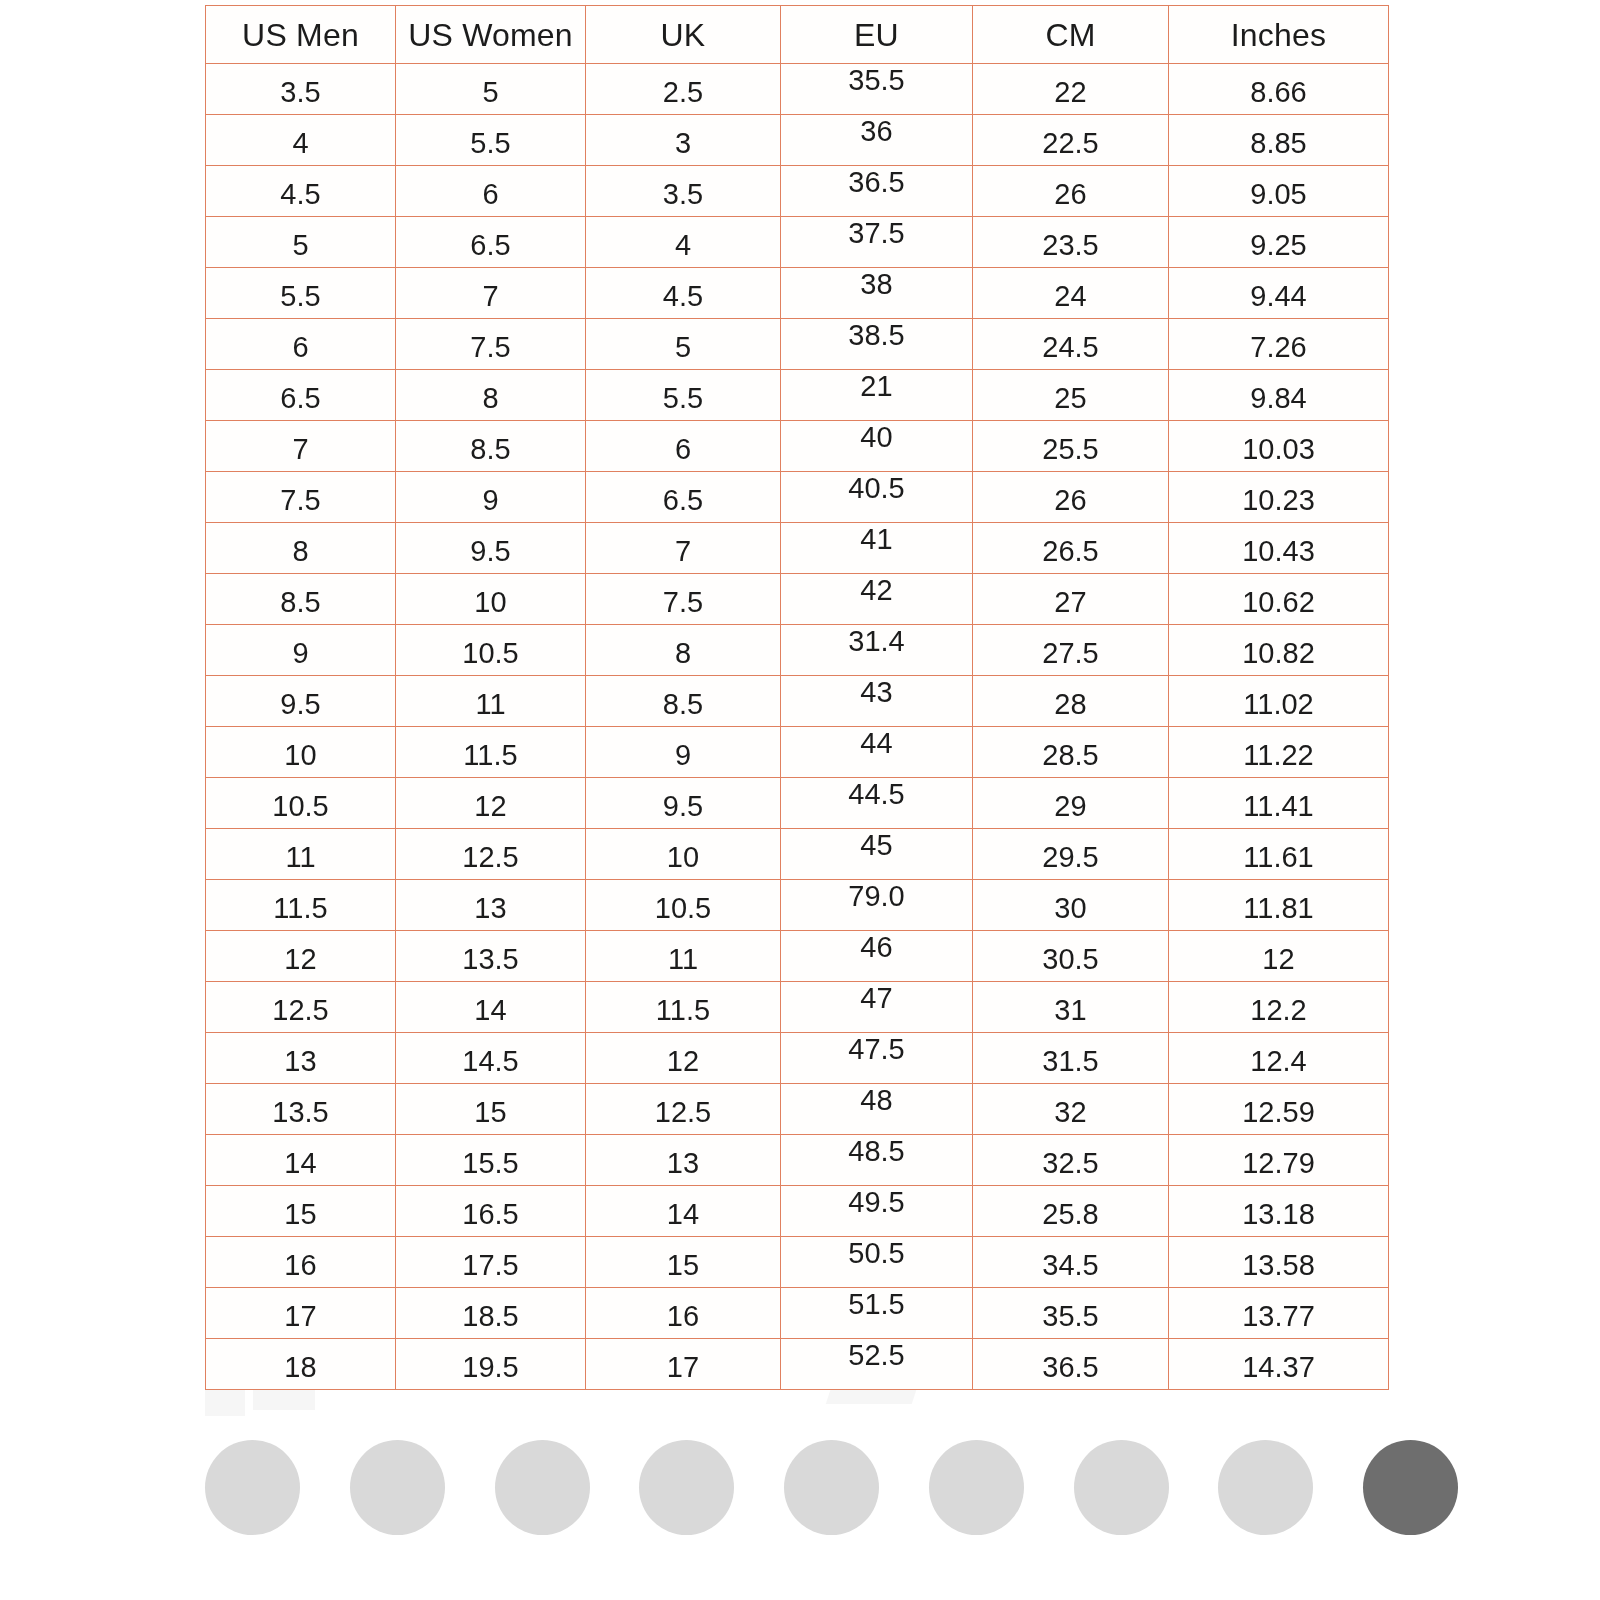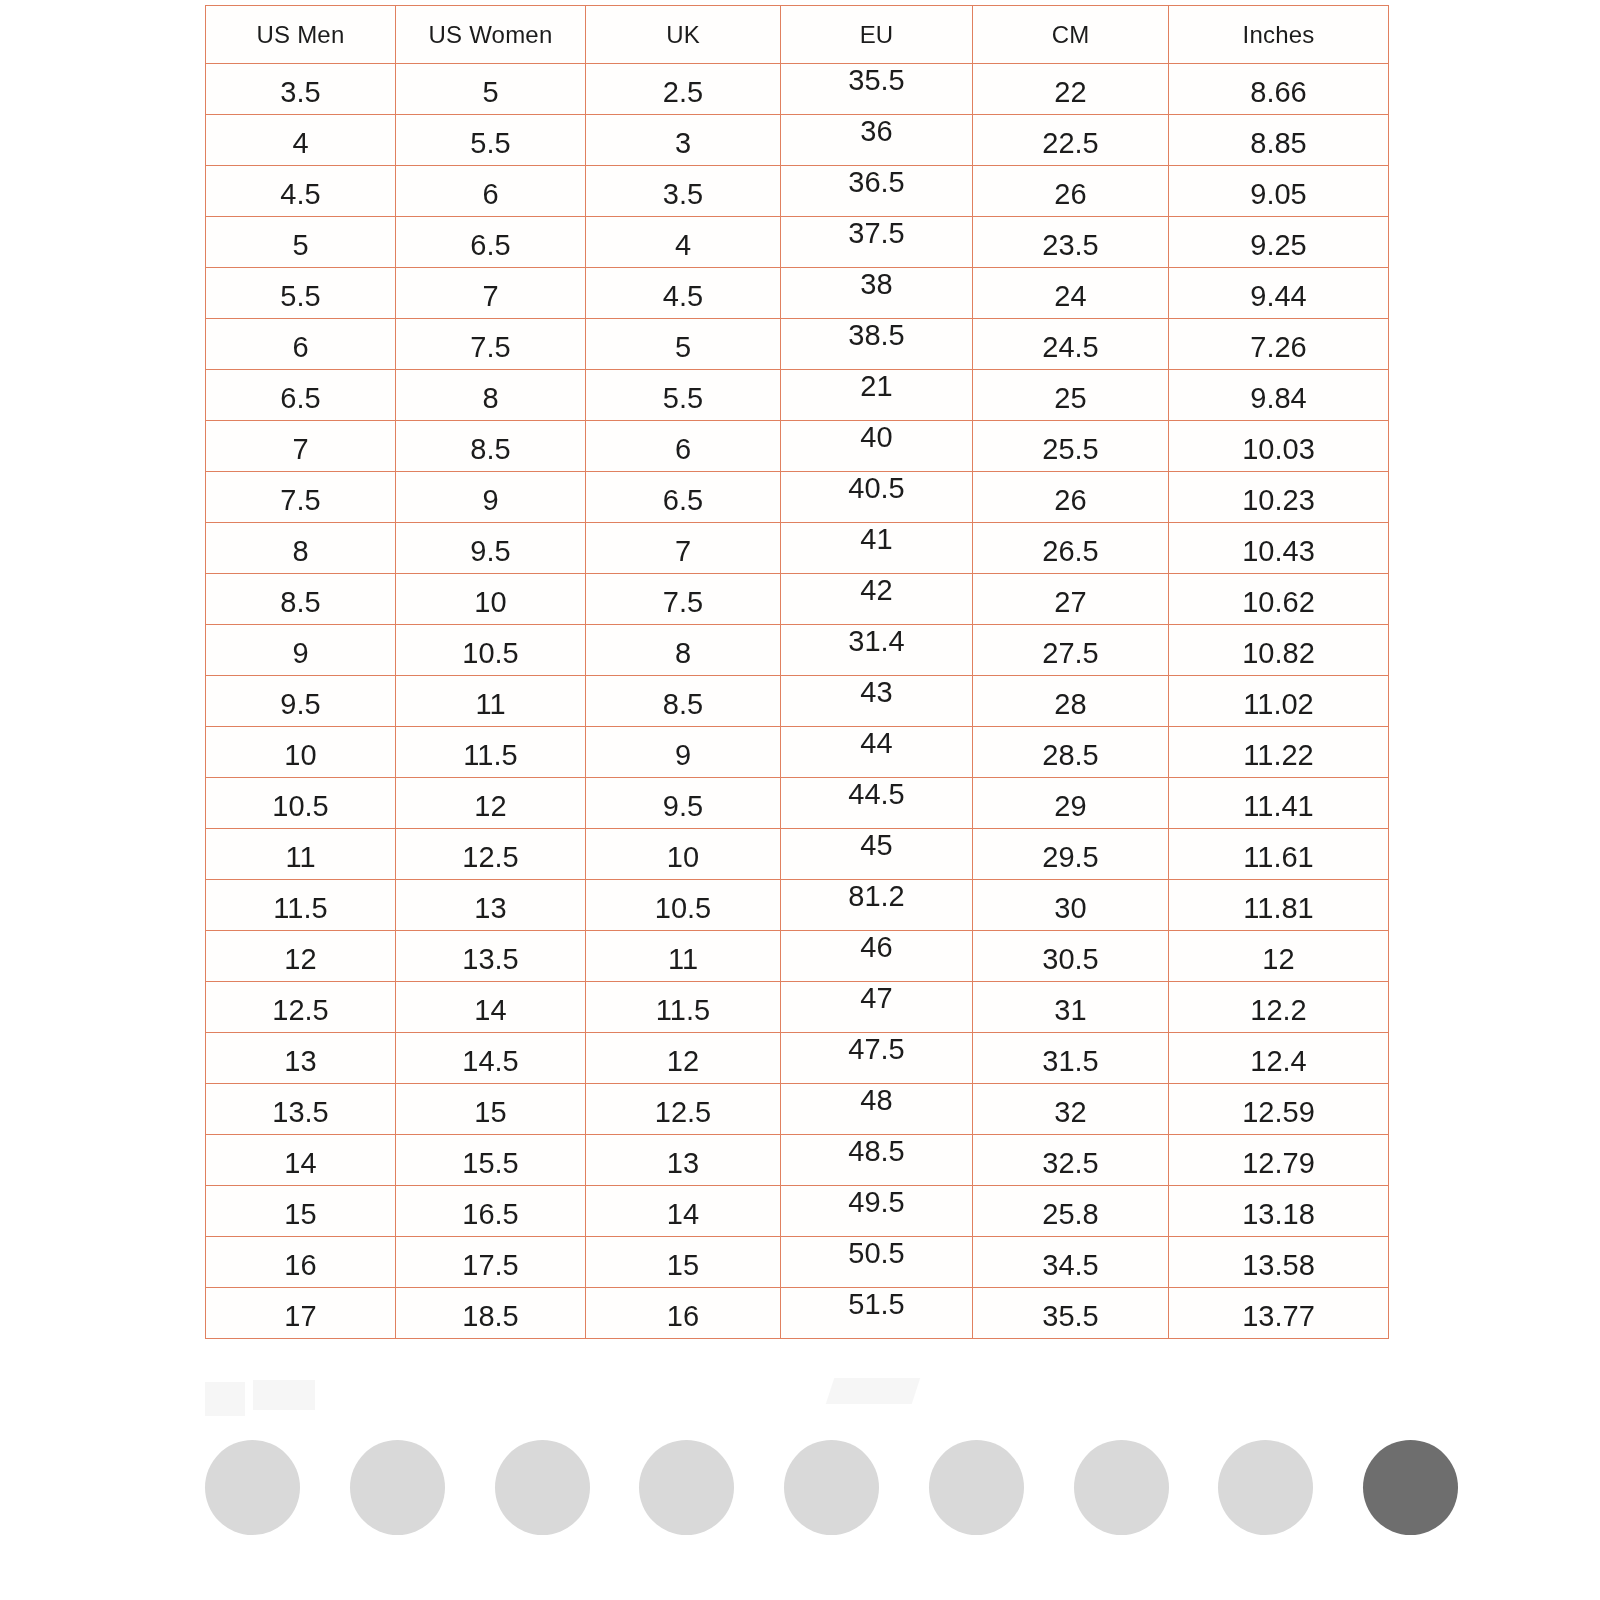--- a/index.html
+++ b/index.html
@@ -65,21 +65,21 @@
     font-weight: 400;
     color: #1c1c1c;
     font-size: 29px;
     line-height: 1;
     padding: 0;
     height: 50px;
     vertical-align: middle;
   }
   table.size-chart thead th {
     height: 57px;
-    font-size: 24px;
+    font-size: 32px;
     letter-spacing: .2px;
   }
   
   .cell {
     display: block;
     width: 100%;
     text-align: center;
   }
   
   td.col-usmen  .cell,
@@ -464,21 +464,21 @@
             <td class="col-usmen">
               <span class="cell">11.5</span>
             </td>
             <td class="col-uswomen">
               <span class="cell">13</span>
             </td>
             <td class="col-uk">
               <span class="cell">10.5</span>
             </td>
             <td class="col-eu">
-              <span class="cell">81.2</span>
+              <span class="cell">79.0</span>
             </td>
             <td class="col-cm">
               <span class="cell">30</span>
             </td>
             <td class="col-inches">
               <span class="cell">11.81</span>
             </td>
           </tr>
           <tr>
             <td class="col-usmen">
@@ -631,20 +631,40 @@
               <span class="cell">16</span>
             </td>
             <td class="col-eu">
               <span class="cell">51.5</span>
             </td>
             <td class="col-cm">
               <span class="cell">35.5</span>
             </td>
             <td class="col-inches">
               <span class="cell">13.77</span>
+            </td>
+          </tr>
+          <tr>
+            <td class="col-usmen">
+              <span class="cell">18</span>
+            </td>
+            <td class="col-uswomen">
+              <span class="cell">19.5</span>
+            </td>
+            <td class="col-uk">
+              <span class="cell">17</span>
+            </td>
+            <td class="col-eu">
+              <span class="cell">52.5</span>
+            </td>
+            <td class="col-cm">
+              <span class="cell">36.5</span>
+            </td>
+            <td class="col-inches">
+              <span class="cell">14.37</span>
             </td>
           </tr>
         </tbody>
     </table>
   </div>
 
   <div id="carousel-dots">
       <span class="dot"></span>
       <span class="dot"></span>
       <span class="dot"></span>

